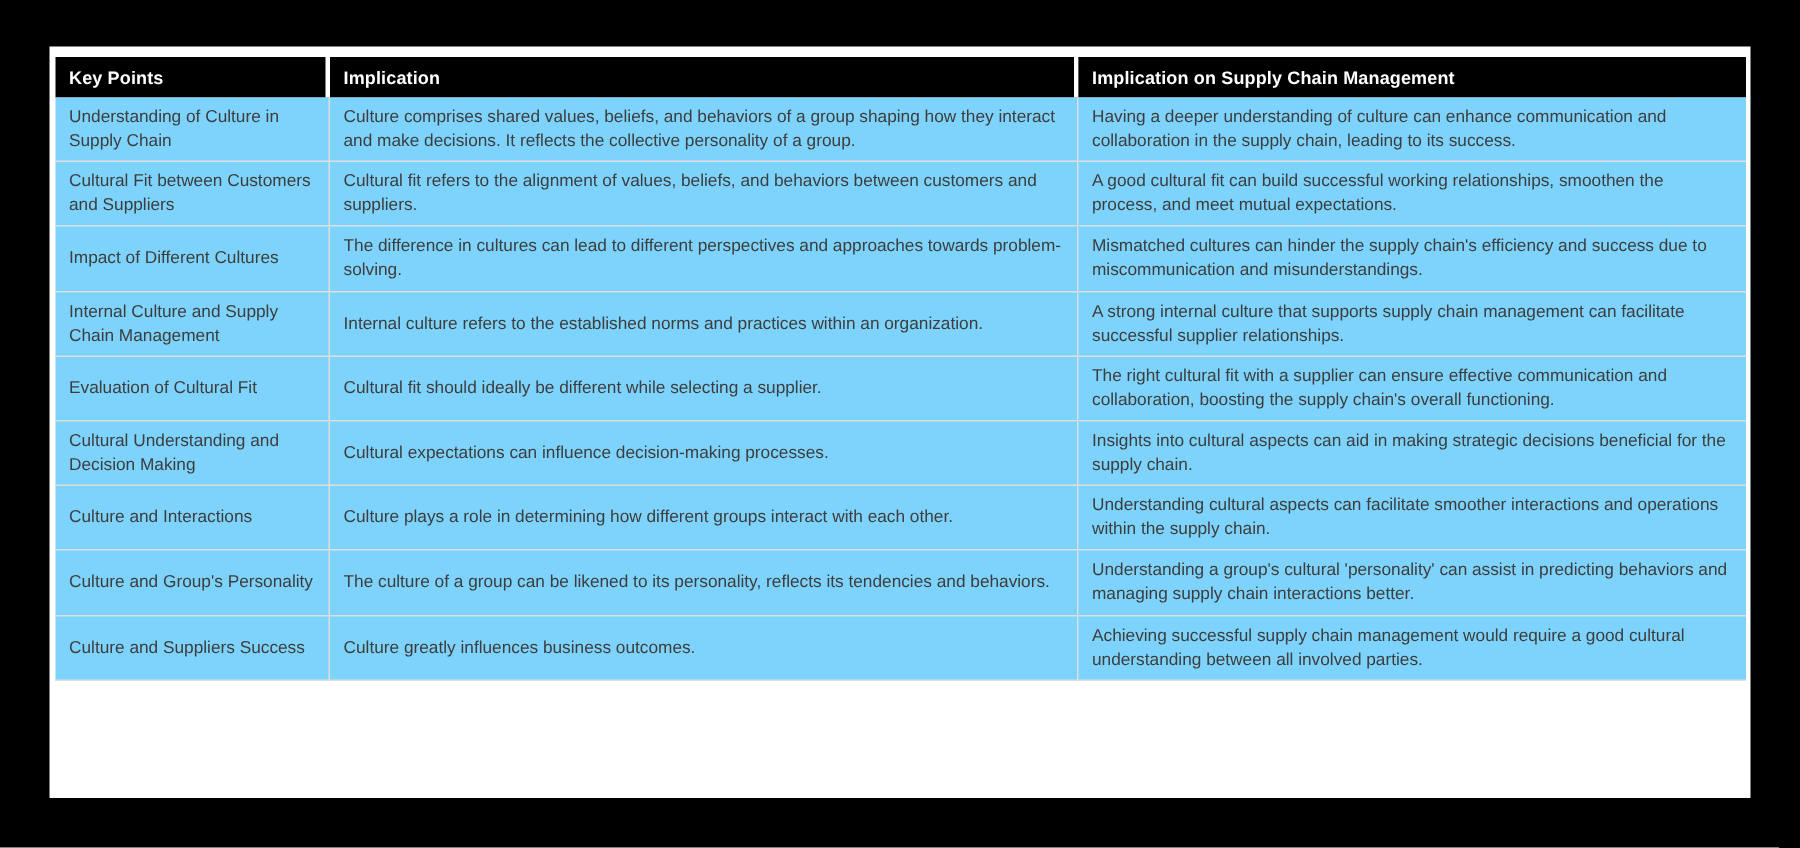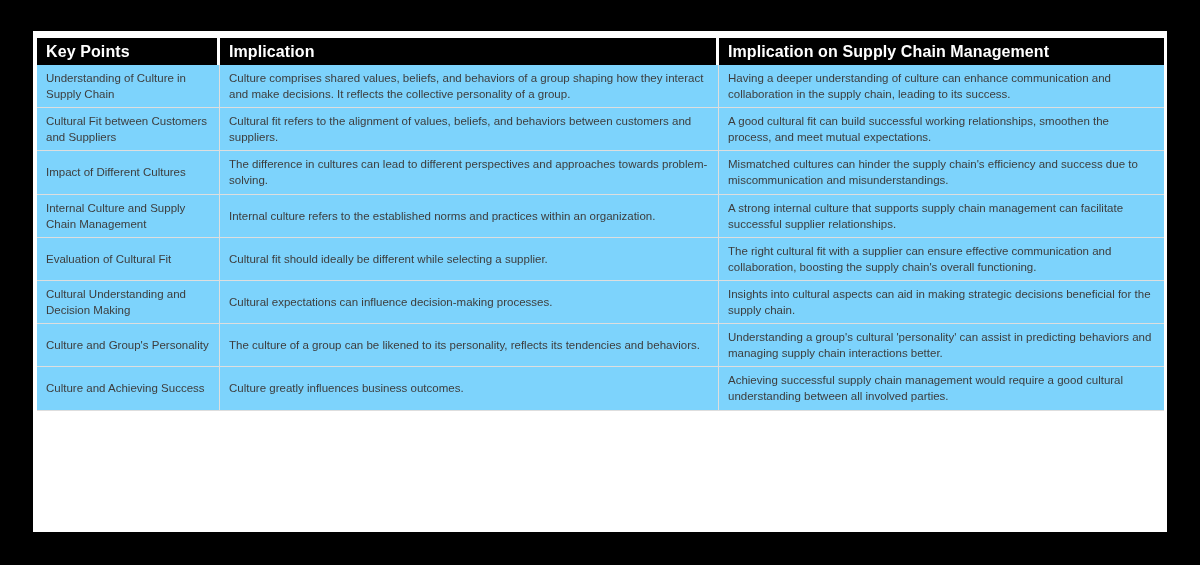--- a/index.html
+++ b/index.html
@@ -33,21 +33,21 @@
     width:100%;
     table-layout:fixed;
     border-collapse:separate;
     border-spacing:0;
   }
   col.c1 { width:183px; }
   col.c2 { width:499px; }
   th {
     background:#000000;
     color:#ffffff;
-    font-size:16px;
+    font-size:12px;
     font-weight:bold;
     text-align:left;
     height:27px;
     padding:0 9px;
     vertical-align:middle;
     letter-spacing:.1px;
   }
   th:not(:last-child) { border-right:3px solid #ffffff; }
   td {
     font-size:11.5px;
@@ -110,27 +110,32 @@
     <td>The right cultural fit with a supplier can ensure effective communication and collaboration, boosting the supply chain's overall functioning.</td>
   </tr>
 
   <tr>
     <td>Cultural Understanding and Decision Making</td>
     <td>Cultural expectations can influence decision-making processes.</td>
     <td>Insights into cultural aspects can aid in making strategic decisions beneficial for the supply chain.</td>
   </tr>
 
 
+  <tr>
+    <td>Culture and Interactions</td>
+    <td>Culture plays a role in determining how different groups interact with each other.</td>
+    <td>Understanding cultural aspects can facilitate smoother interactions and operations within the supply chain.</td>
+  </tr>
 
   <tr>
     <td>Culture and Group's Personality</td>
     <td>The culture of a group can be likened to its personality, reflects its tendencies and behaviors.</td>
     <td>Understanding a group's cultural 'personality' can assist in predicting behaviors and managing supply chain interactions better.</td>
   </tr>
 
   <tr>
-    <td>Culture and Achieving Success</td>
+    <td>Culture and Suppliers Success</td>
     <td>Culture greatly influences business outcomes.</td>
     <td>Achieving successful supply chain management would require a good cultural understanding between all involved parties.</td>
   </tr>
 </tbody>
   </table>
 </div>
 
 </body></html>

